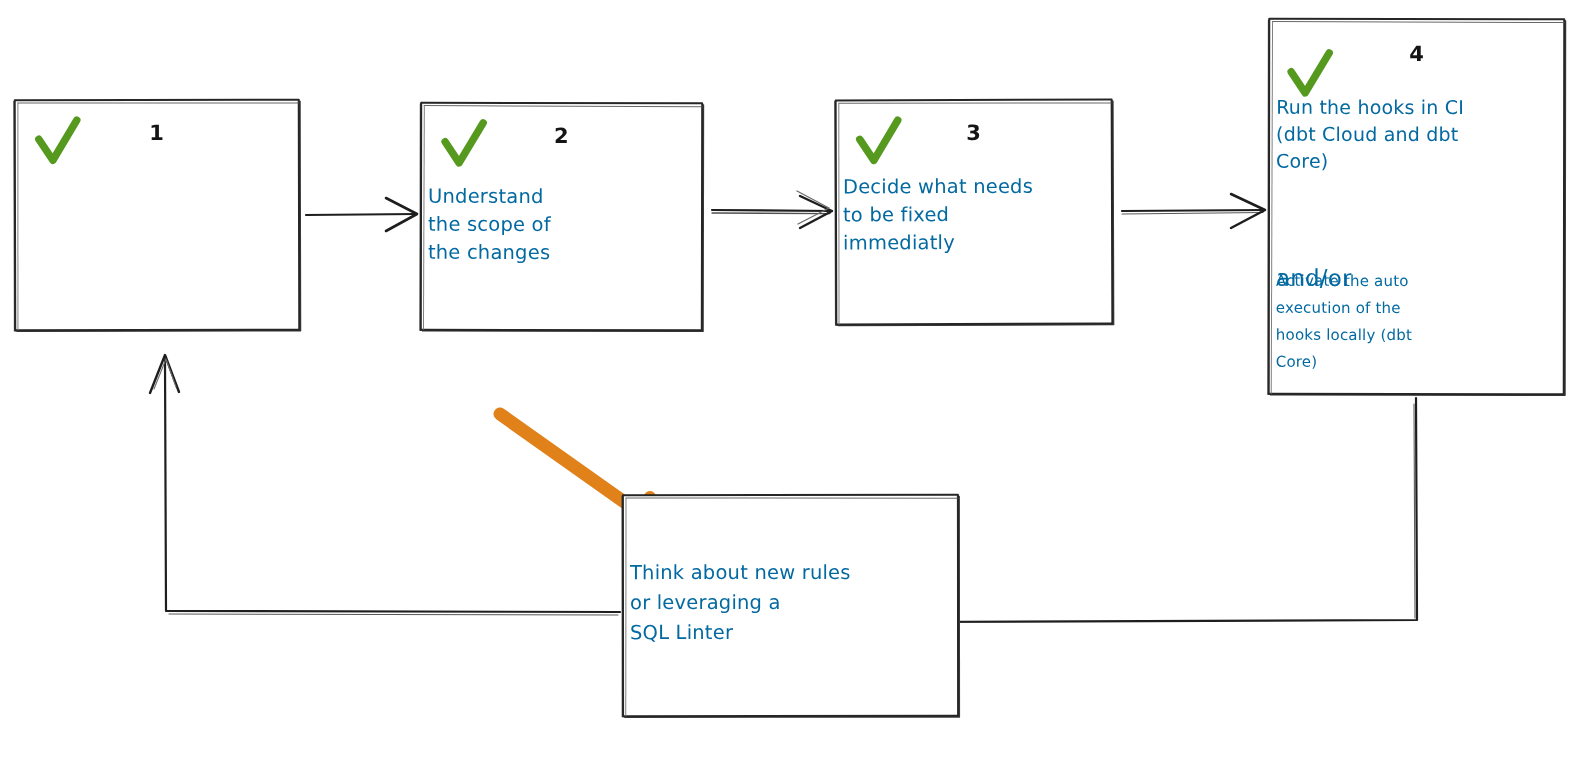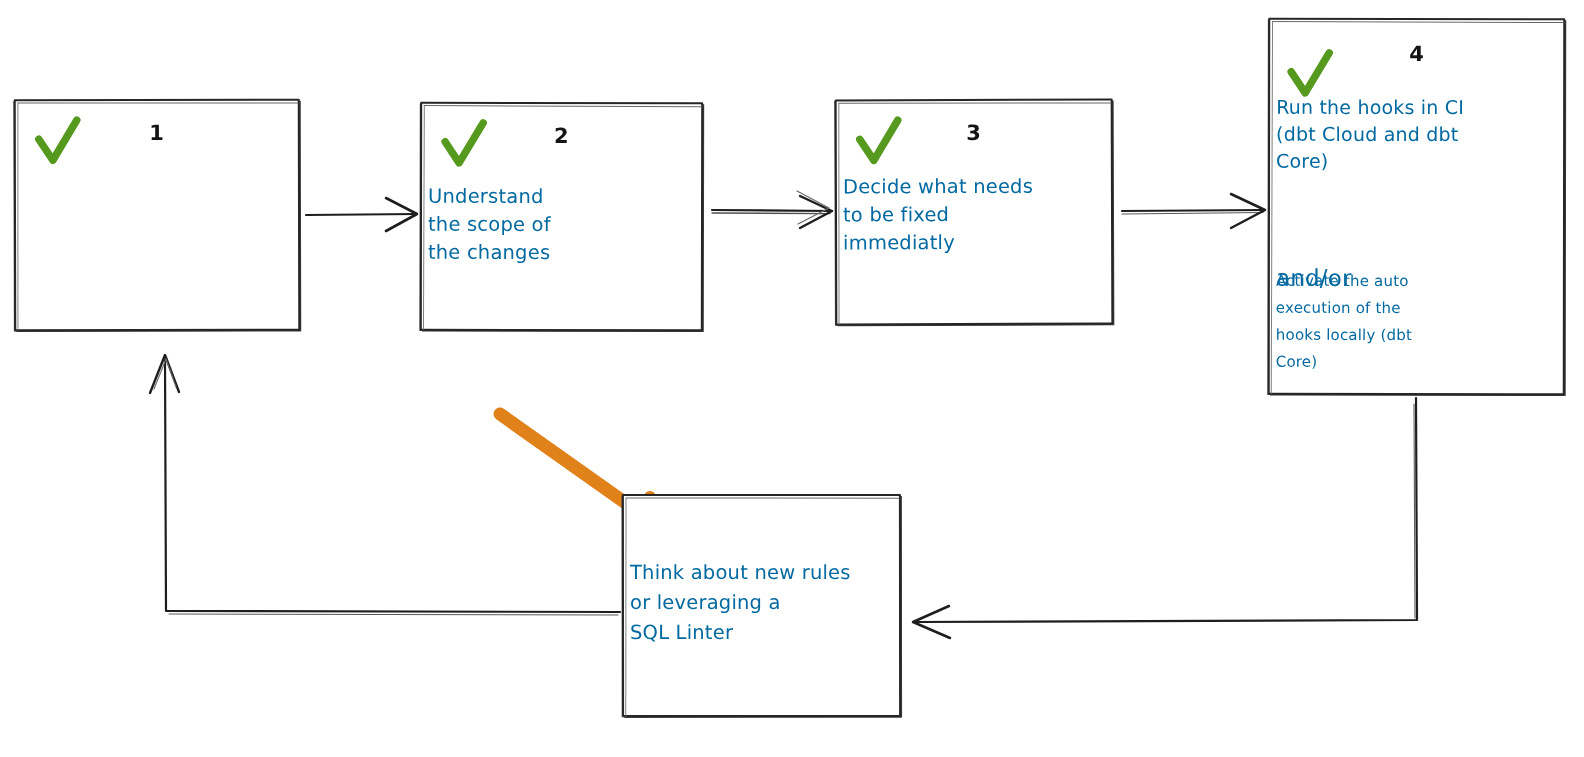--- a/index.html
+++ b/index.html
@@ -94,21 +94,21 @@
   #node-3 { left: 835px;  top: 99px;  width: 278px; height: 226px; transform: rotate(-.18deg); }
   #node-3 .body-text { top: 72px; }
 
   #node-4 { left: 1268px; top: 18px;  width: 297px; height: 377px; transform: rotate(.08deg); }
   #node-4 .check { top: 28px; left: 16px; }
   #node-4 .node-num { top: 22px; }
   #node-4 .blk-a { top: 74px;  font-size: 19px; line-height: 27px; }
   #node-4 .blk-b { top: 196px; font-size: 23px; margin-top: 48px; }
   #node-4 .blk-c { top: 248px; font-size: 15px; line-height: 27px; }
 
-  #node-5 { left: 622px;  top: 494px; width: 279px; height: 223px; transform: rotate(-.05deg); }
+  #node-5 { left: 622px;  top: 494px; width: 337px; height: 223px; transform: rotate(-.05deg); }
   #node-5 .body-text { top: 62px; font-size: 19.5px; line-height: 30px; }
 </style>
 </head>
 <body>
 
 <div id="canvas">
 
   <svg id="edges" viewBox="0 0 1584 757" xmlns="http://www.w3.org/2000/svg">
     <defs></defs>
 

